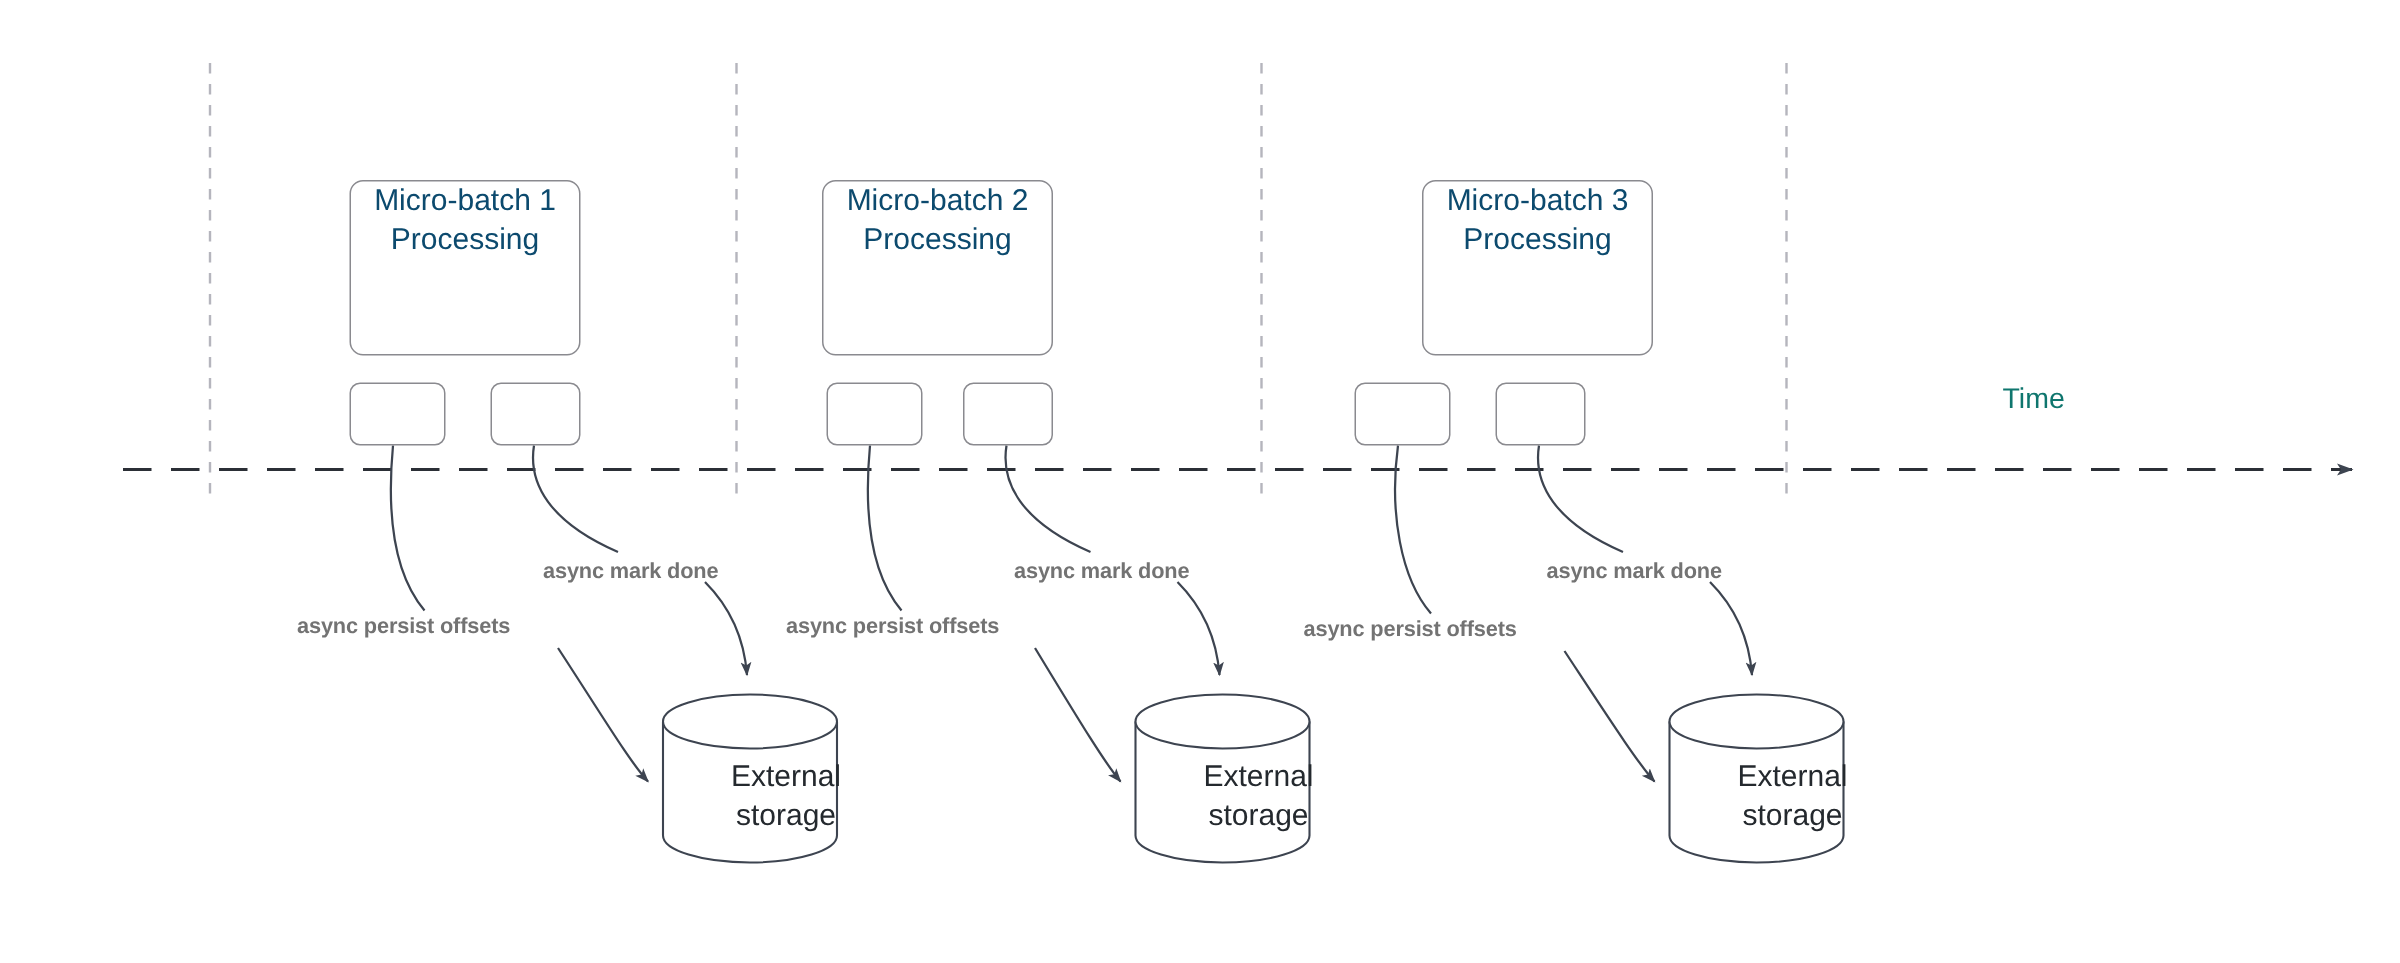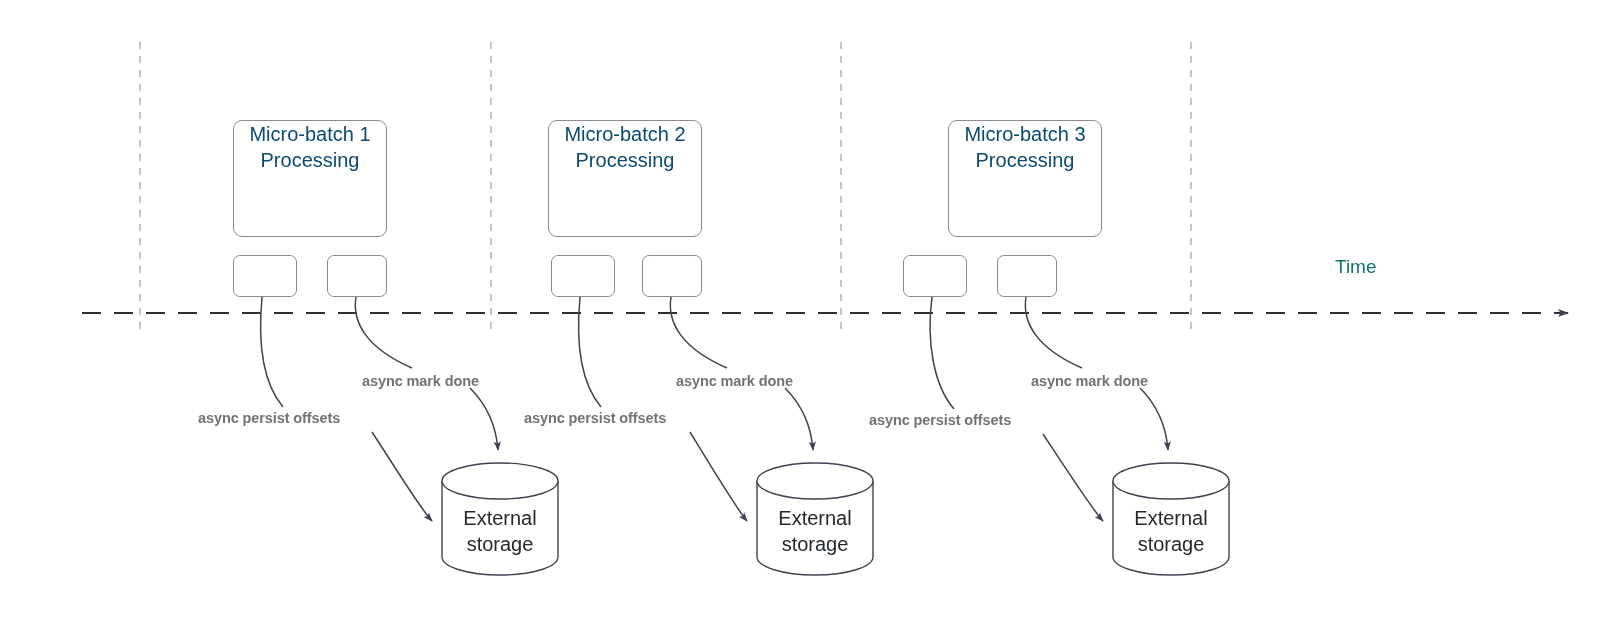--- a/index.html
+++ b/index.html
@@ -43,20 +43,21 @@
     border-radius: 7px;
   }
   .cyl-label {
     position: absolute;
     text-align: center;
     color: #24292e;
     font-size: 20px;
     line-height: 1.32;
     font-family: "Liberation Sans", sans-serif;
     pointer-events: none;
+    margin-left: 24px;
   }
   .edge-label {
     position: absolute;
     font-size: 14.5px;
     font-weight: bold;
     color: #737373;
     white-space: nowrap;
     font-family: "Liberation Sans", sans-serif;
     letter-spacing: -0.1px;
   }

